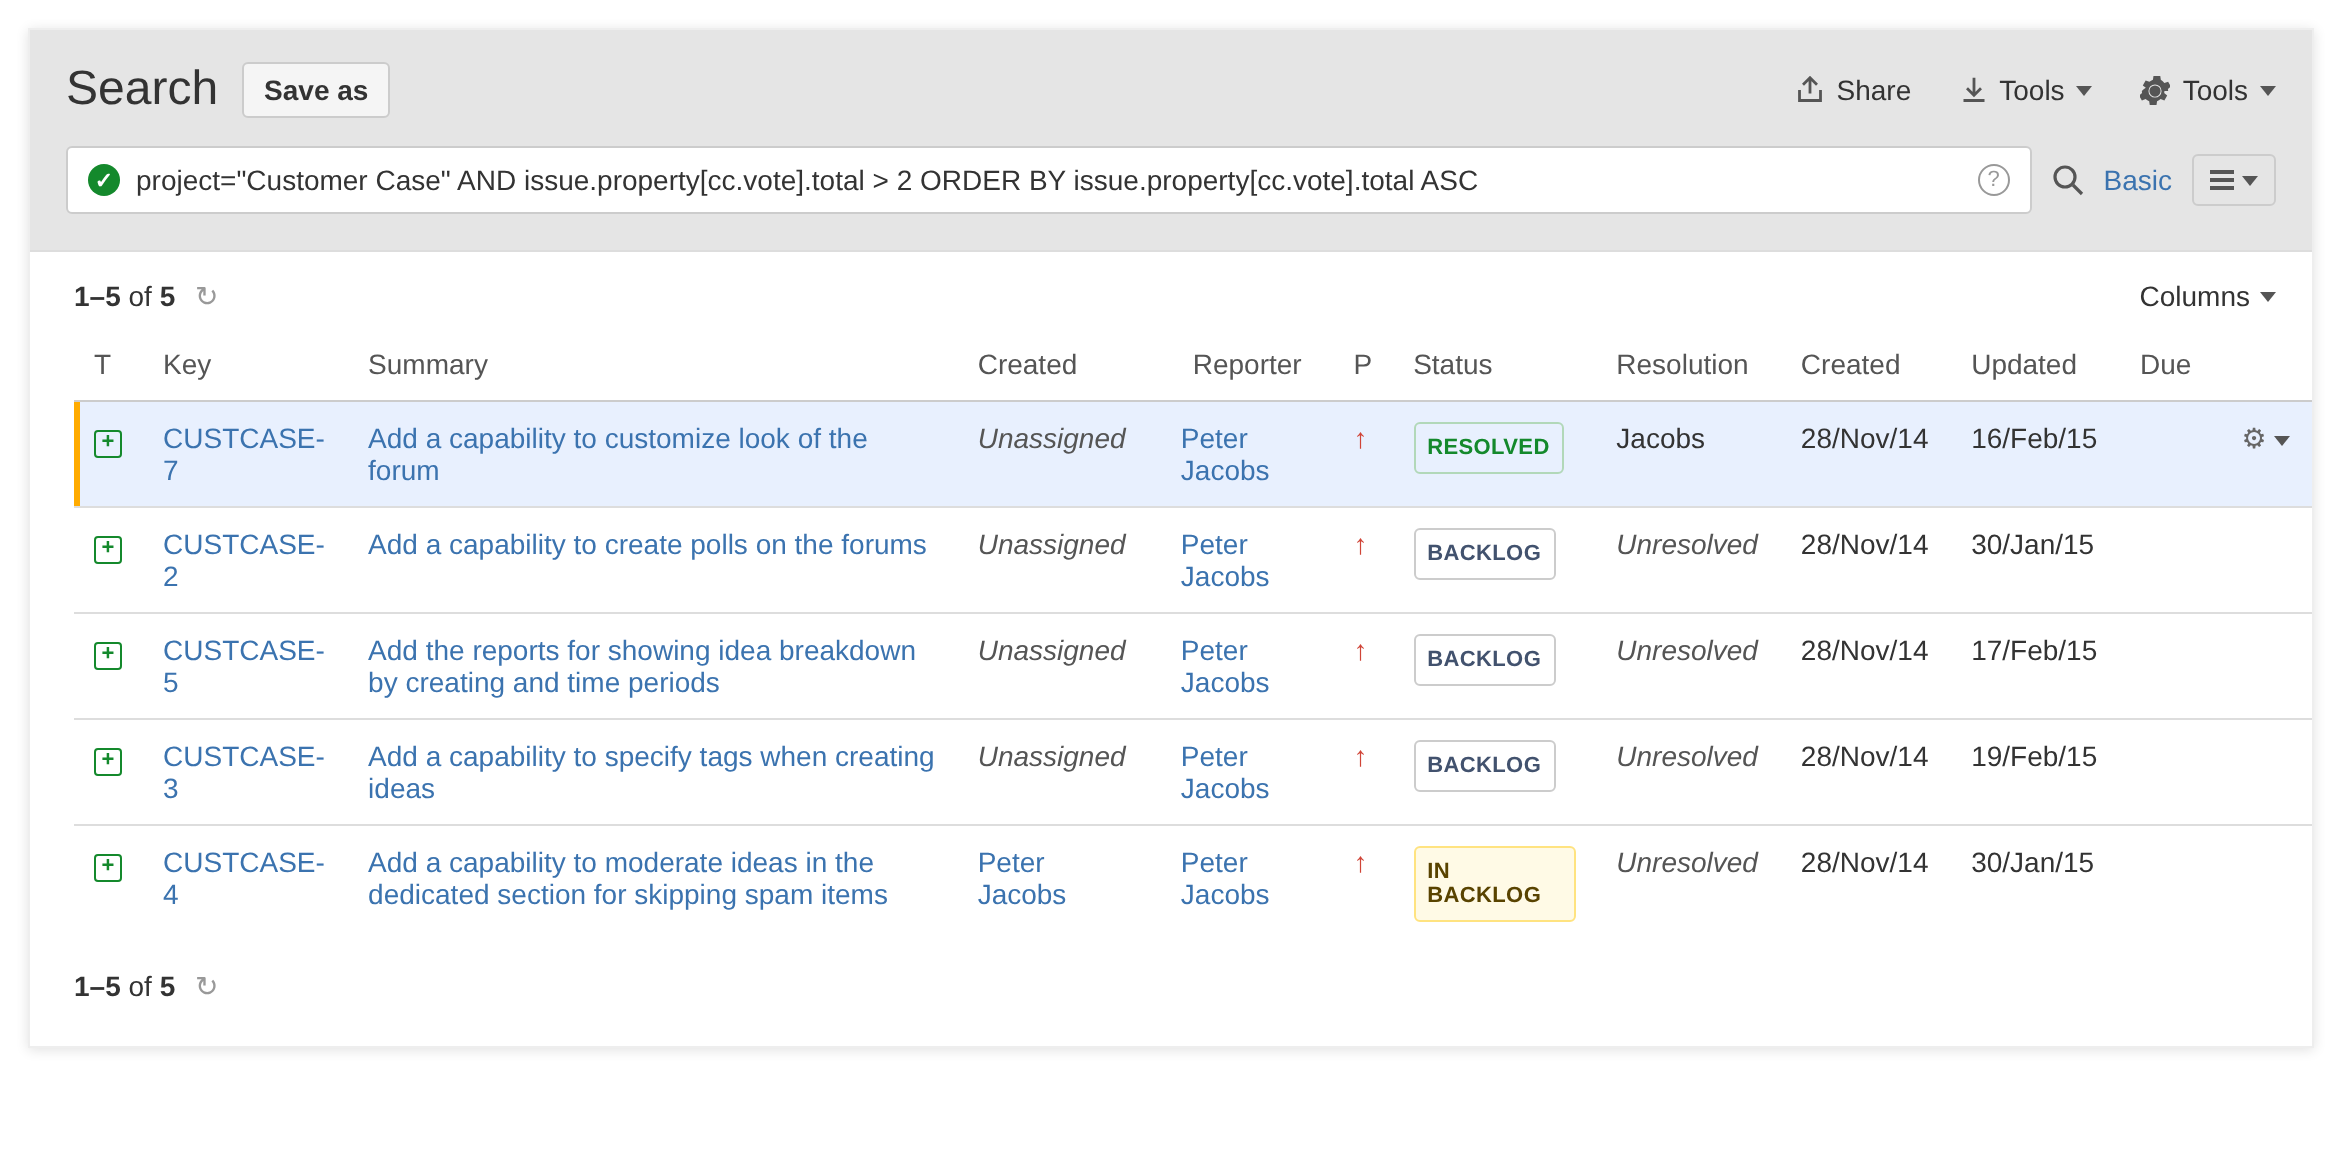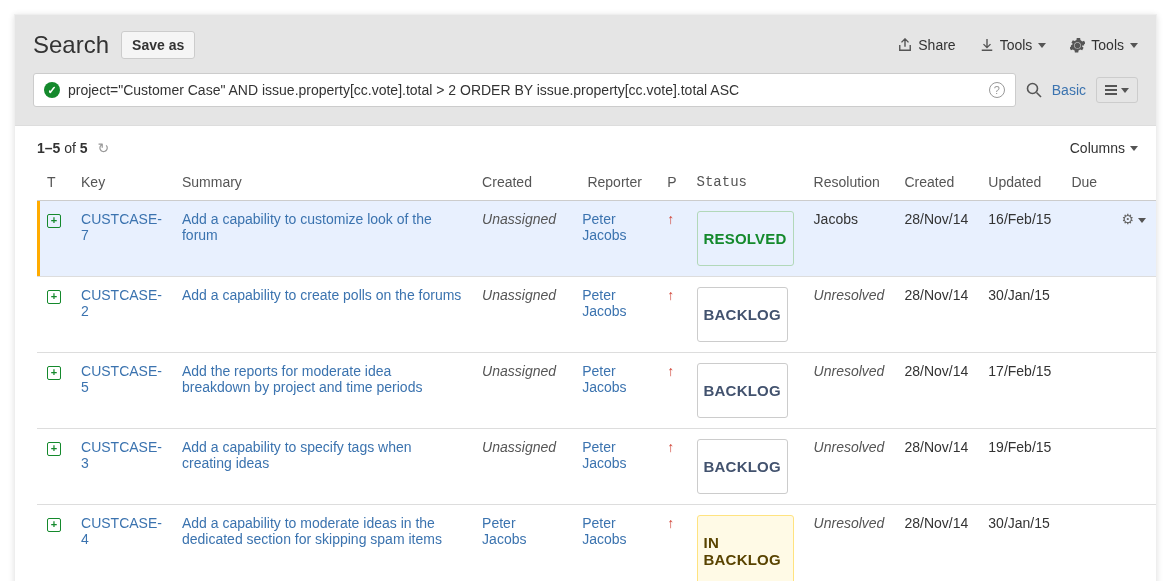--- a/index.html
+++ b/index.html
@@ -33,35 +33,35 @@
 table { width: calc(100% - 22px); border-collapse: collapse; margin: 0 0 0 22px; }
 th, td { text-align: left; padding: 10px 10px; vertical-align: top; font-size: 14px; }
 th { color:#555; font-weight:500; border-bottom: 1px solid #ccc; }
 tr.row + tr.row td { border-top: 1px solid #ddd; }
 tr.hl { background:#e8f0fe; position:relative; }
 tr.hl td:first-child { box-shadow: inset 3px 0 0 #ffab00; }
 .type-icon { width:14px; height:14px; border:1.5px solid #14892c; border-radius:2px; display:inline-flex; align-items:center; justify-content:center; color:#14892c; font-weight:bold; font-size:11px; line-height:1; cursor:pointer; }
 .link { color:#3b73af; cursor:pointer; }
 .muted-italic { color:#555; font-style:italic;text-align:right; }
 .prio { color:#d04437; font-weight:bold; }
-.lozenge { display:inline-block; font-size:15px; font-weight:bold; letter-spacing:.2px; padding:18px 6px; border:1px solid; border-radius:3px; }
+.lozenge { display:inline-block; font-size:11px; font-weight:bold; letter-spacing:.2px; padding:6px 6px; border:1px solid; border-radius:3px; }
 .lozenge.resolved { color:#14892c; border-color:#b2d8b9; }
 .lozenge.backlog { color:#42526e; border-color:#ccc; }
 .lozenge.inprogress { color:#594300; border-color:#ffe380; background:#fffae6; }
 .gear-cell { color:#666; cursor:pointer; white-space:nowrap; }
 
 .bottom-bar { padding: 14px 18px 22px 22px; font-size:14px; }
 
 .col-t { width:30px; }
 .col-key { width:100px; }
 .col-summary { width:300px; }
 .col-assignee { width:100px; }
 .col-reporter { width:85px;text-align:center; }
 .col-p { width:20px; }
-.col-status { width:100px;font-family:Liberation Mono, monospace; }
+.col-status { width:100px; }
 .col-res { width:85px; }
 .col-created { width:80px; }
 .col-updated { width:80px; }
 .col-due { width:50px; }
 .col-act { width:30px; }
 
 svg { display:block; }
 </style>
 </head>
 <body>
@@ -177,21 +177,21 @@
           <td><span class="lozenge backlog">BACKLOG</span></td>
           <td><span class="muted-italic">Unresolved</span></td>
           <td>28/Nov/14</td>
           <td>30/Jan/15</td>
           <td></td>
           <td class="gear-cell"></td>
         </tr>
         <tr class="row">
           <td><span class="type-icon">+</span></td>
           <td><span class="link">CUSTCASE-5</span></td>
-          <td><span class="link">Add the reports for moderate idea breakdown by project and time periods</span></td>
+          <td><span class="link">Add the reports for showing idea breakdown by creating and time periods</span></td>
           <td><span class="muted-italic">Unassigned</span></td>
           <td><span class="link">Peter Jacobs</span></td>
           <td><span class="prio">↑</span></td>
           <td><span class="lozenge backlog">BACKLOG</span></td>
           <td><span class="muted-italic">Unresolved</span></td>
           <td>28/Nov/14</td>
           <td>17/Feb/15</td>
           <td></td>
           <td class="gear-cell"></td>
         </tr>

